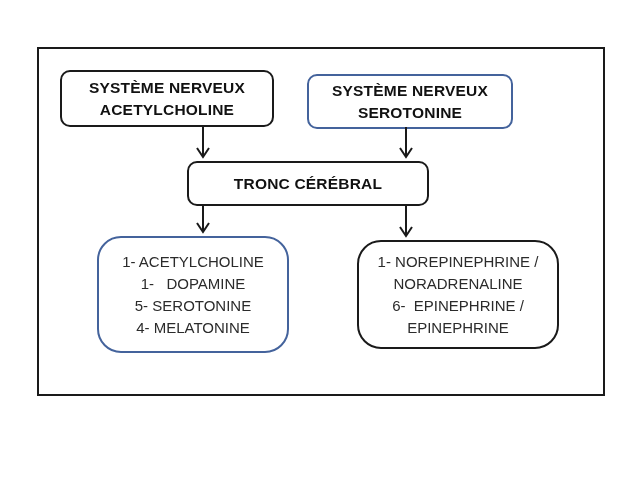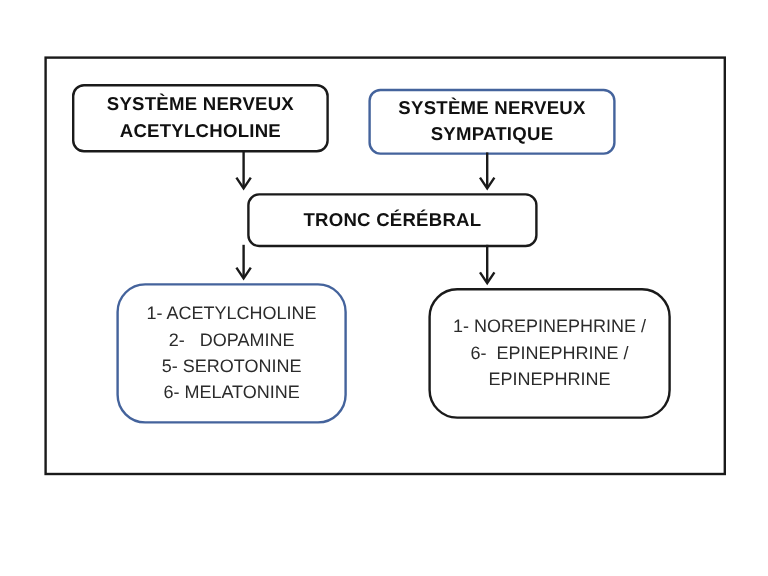--- a/index.html
+++ b/index.html
@@ -51,21 +51,21 @@
     letter-spacing: 0.2px;
   }
   .list-text .line {
     font-weight: normal;
     font-size: 15px;
     line-height: 22px;
     color: #2b2b2b;
   }
   .box-parasympathetic { left: 58px;  top: 68px;  width: 214px; height: 57px; }
   .box-sympathetic     { left: 305px; top: 72px;  width: 206px; height: 55px; }
-  .box-brainstem       { left: 185px; top: 159px; width: 242px; height: 45px; margin-left: 19px; }
+  .box-brainstem       { left: 185px; top: 159px; width: 242px; height: 45px; }
   .box-para-nt         { left: 95px;  top: 234px; width: 192px; height: 117px; }
   .box-symp-nt         { left: 355px; top: 238px; width: 202px; height: 109px; }
   .arrows-layer {
     position: absolute;
     left: 0; top: 0;
     width: 640px; height: 480px;
     pointer-events: none;
   }
 </style>
 </head>
@@ -74,36 +74,37 @@
 <div class="canvas">
   <div class="frame">
 
     <div class="box border-black r-small title-text box-parasympathetic" style="left:21px; top:21px;">
       <div class="line">SYSTÈME NERVEUX</div>
       <div class="line">ACETYLCHOLINE</div>
     </div>
 
     <div class="box border-blue r-small title-text box-sympathetic" style="left:268px; top:25px;">
       <div class="line">SYSTÈME NERVEUX</div>
-      <div class="line">SYMPATIQUE</div>
+      <div class="line">SEROTONINE</div>
     </div>
 
     <div class="box border-black r-small title-text box-brainstem" style="left:148px; top:112px;">
       <div class="line">TRONC CÉRÉBRAL</div>
     </div>
 
     <div class="box border-blue r-large list-text box-para-nt" style="left:58px; top:187px;">
       <div class="line">1- ACETYLCHOLINE</div>
-      <div class="line">2-   DOPAMINE</div>
+      <div class="line">1-   DOPAMINE</div>
       <div class="line">5- SEROTONINE</div>
-      <div class="line">6- MELATONINE</div>
+      <div class="line">4- MELATONINE</div>
     </div>
 
     <div class="box border-black r-large list-text box-symp-nt" style="left:318px; top:191px;">
       <div class="line">1- NOREPINEPHRINE /</div>
+      <div class="line">NORADRENALINE</div>
       <div class="line">6-  EPINEPHRINE /</div>
       <div class="line">EPINEPHRINE</div>
     </div>
   </div>
 
   <svg class="arrows-layer" viewBox="0 0 640 480" xmlns="http://www.w3.org/2000/svg">
 
     <g stroke="#1a1a1a" stroke-width="2" fill="none">
       <line x1="203" y1="125" x2="203" y2="156"></line>
       <polyline points="197,148 203,157 209,148"></polyline>

